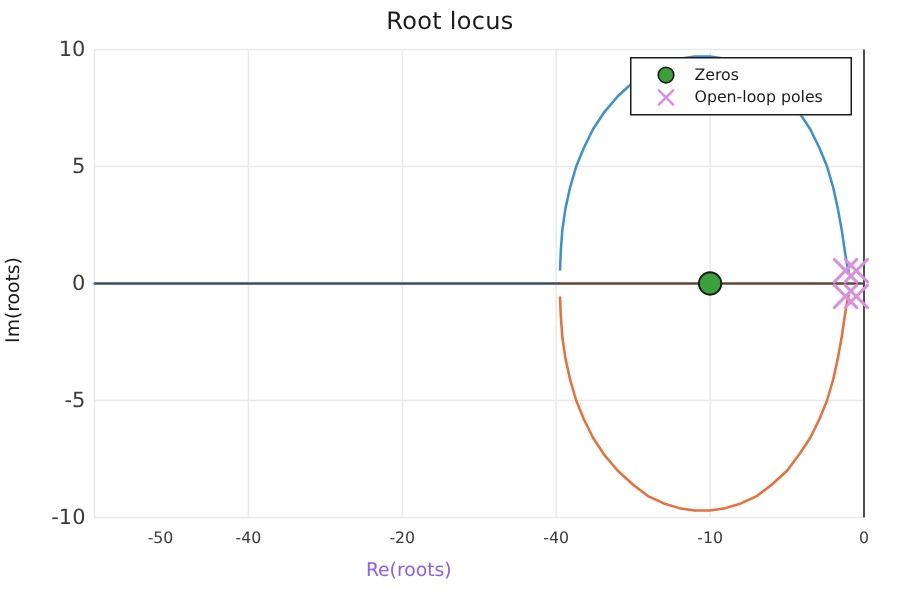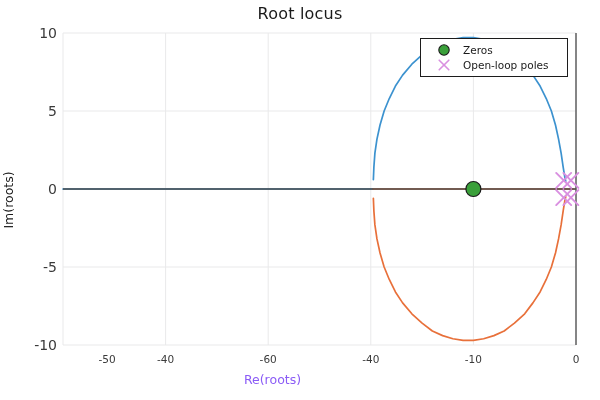--- a/index.html
+++ b/index.html
@@ -171,21 +171,21 @@
           <line x1="500.37" y1="157.08" x2="515.37" y2="172.08"></line>
           <line x1="515.37" y1="157.08" x2="500.37" y2="172.08"></line>
         </g>
         <circle cx="410.40000000000003" cy="156" r="7.5" fill="#3aa03a" stroke="#1a1a1a" stroke-width="1.2"></circle>
       </svg>
   </div>
 
   <div id="tick-layer">
       <div class="tick-label-x" style="left: 63px; top: 353px; margin-left: 44px;">-50</div>
       <div class="tick-label-x" style="left: 165.6px; top: 353px;">-40</div>
-      <div class="tick-label-x" style="left: 268.2px; top: 353px;">-60</div>
+      <div class="tick-label-x" style="left: 268.2px; top: 353px;">-20</div>
       <div class="tick-label-x" style="left: 370.8px; top: 353px;">-40</div>
       <div class="tick-label-x" style="left: 473.4px; top: 353px;">-10</div>
       <div class="tick-label-x" style="left: 576px; top: 353px;">0</div>
       <div class="tick-label-y" style="left: 27px; width: 30px; top: 33px;">10</div>
       <div class="tick-label-y" style="left: 27px; width: 30px; top: 111px;">5</div>
       <div class="tick-label-y" style="left: 27px; width: 30px; top: 189px;">0</div>
       <div class="tick-label-y" style="left: 27px; width: 30px; top: 267px;">-5</div>
       <div class="tick-label-y" style="left: 27px; width: 30px; top: 345px;">-10</div>
     </div>
 

